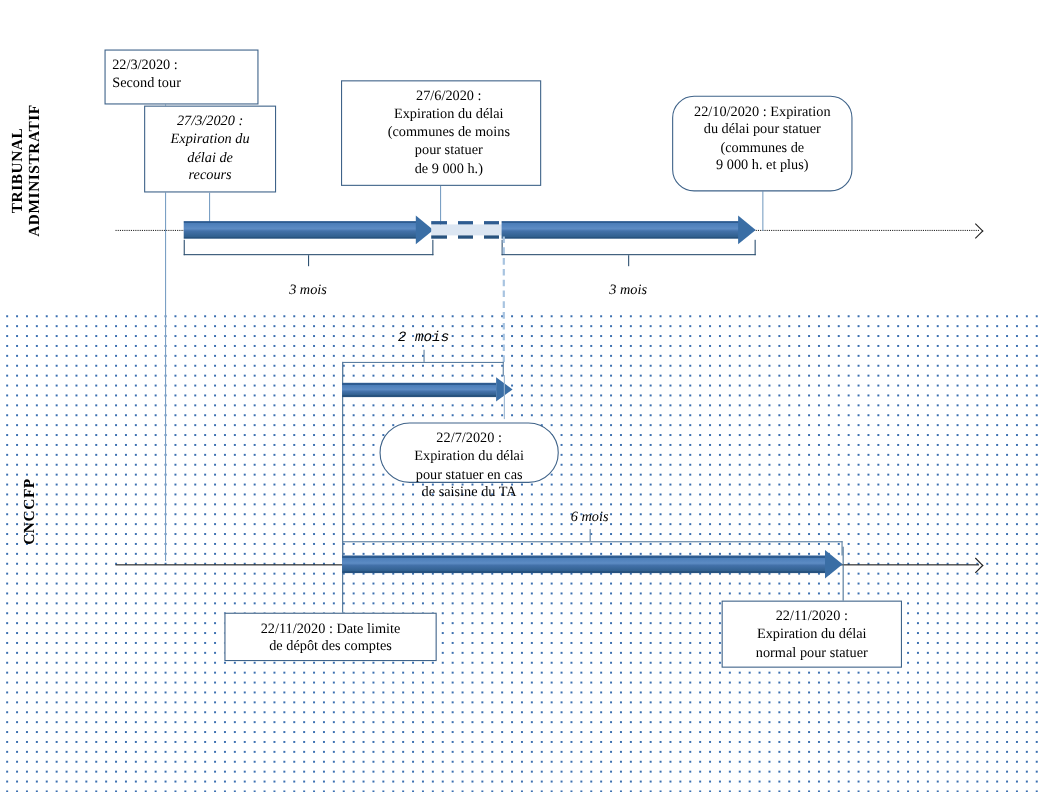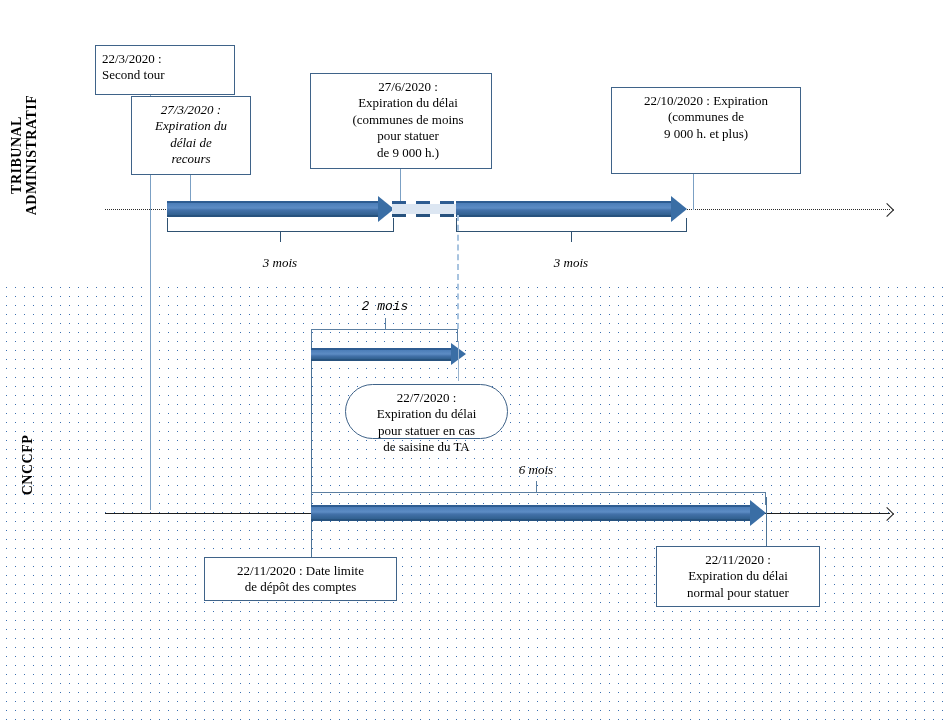--- a/index.html
+++ b/index.html
@@ -219,22 +219,23 @@
   </div>
 
   <div class="cbox center" style="left:310px;top:73px;width:182px;height:96px;padding-left:20px;">
     <div>27/6/2020 :</div>
     <div>Expiration du délai</div>
     <div>(communes de moins</div>
     <div>pour statuer</div>
     <div>de 9 000 h.)</div>
   </div>
 
-  <div class="cbox center" style="left:611px;top:87px;width:190px;height:87px;">
+  <div class="cbox center" style="left:611px;top:87px;width:164px;height:87px;border-radius:20px;">
     <div>22/10/2020 : Expiration</div>
+    <div>du délai pour statuer</div>
     <div>(communes de</div>
     <div>9 000 h. et plus)</div>
   </div>
 
   <div class="vline dashed" style="left:457px;top:215px;height:114px;"></div>
 
   <div class="axis axis-solid" style="left:105px;top:513px;width:785px;"></div>
   <div class="axis-head hollow" style="left:882px;top:509px;"></div>
 
   <div class="vline dark" style="left:311px;top:330px;height:228px;"></div>

